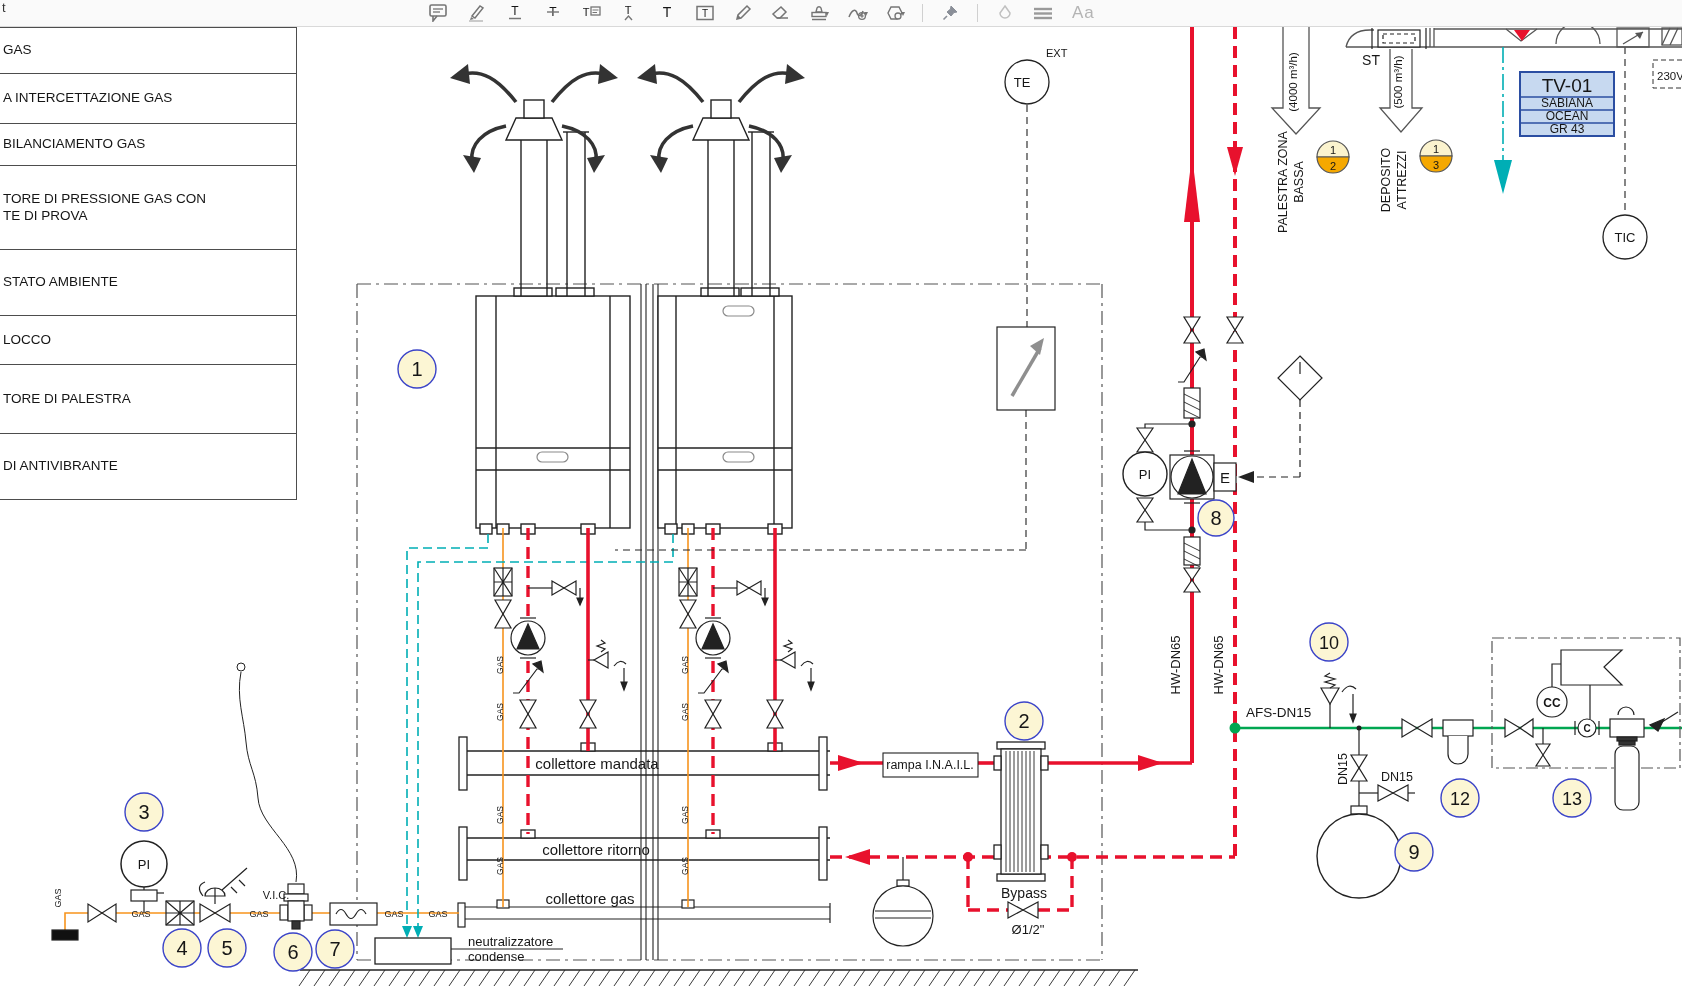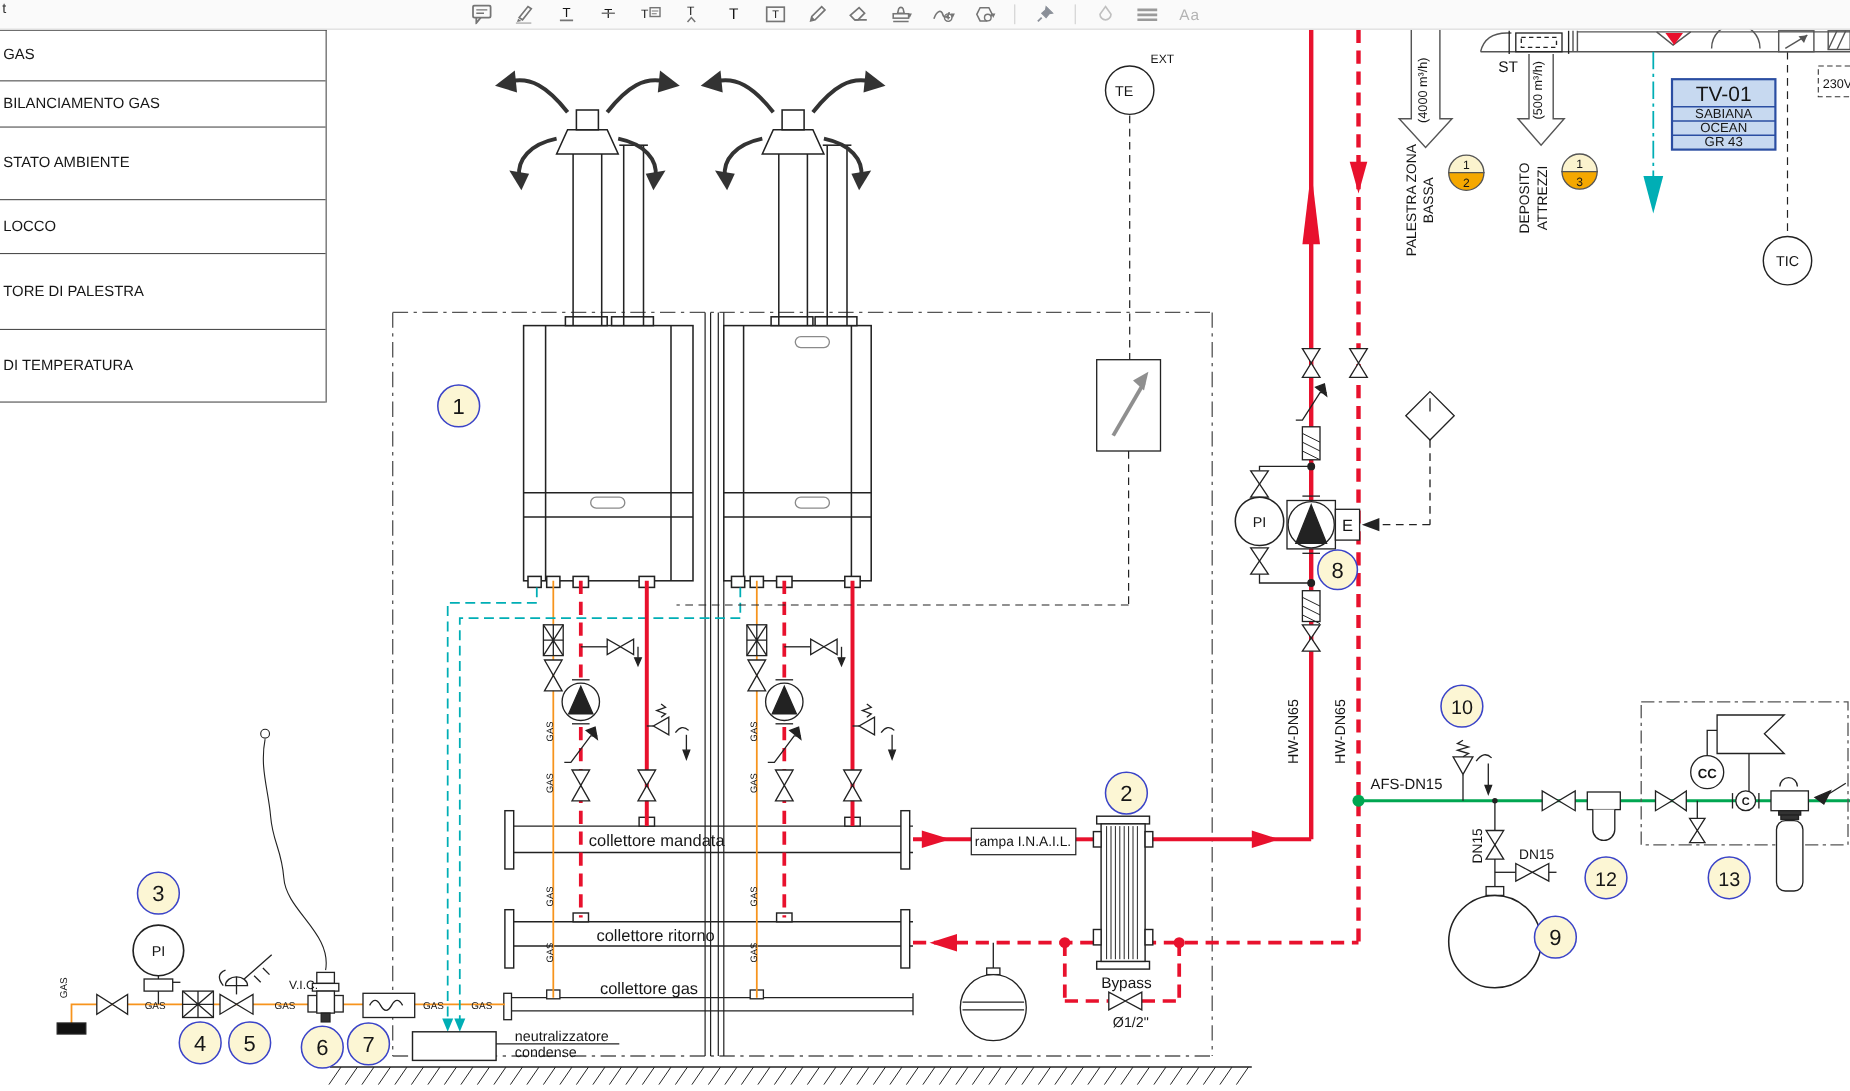--- a/index.html
+++ b/index.html
@@ -7,21 +7,21 @@
          font-family:"Liberation Sans",sans-serif;}
   
   #toolbar{position:absolute;top:0;left:0;width:100%;height:26px;background:#fafafa;
            border-bottom:1px solid #d9d9d9;display:flex;align-items:center;z-index:6;}
   #toolbar .spacer{width:420px;flex:0 0 auto;}
   .tb-ic{width:26px;height:22px;display:flex;align-items:center;justify-content:center;
          color:#757575;flex:0 0 auto;margin:0 6px;}
   .tb-ic svg{display:block;}
   .tb-caret{font-size:8px;color:#757575;margin-left:-4px;}
   .tb-sep{width:1px;height:18px;background:#d0d0d0;margin:0 8px;flex:0 0 auto;}
-  .tb-aa{font-size:14px;color:#b4b4b4;margin-left:10px;letter-spacing:1px;}
+  .tb-aa{font-size:17px;color:#b4b4b4;margin-left:10px;letter-spacing:1px;}
   .dim{color:#c0c0c0;}
   #corner-t{position:absolute;left:2px;top:0px;font-size:13px;color:#333;z-index:7;}
   
   #legend{position:absolute;left:0;top:27px;width:296px;background:#fff;z-index:4;
           border-right:1px solid #4d4d4d;border-top:1px solid #4d4d4d;}
   .lg-row{border-bottom:1px solid #4d4d4d;display:flex;align-items:center;
           font-size:13.5px;color:#161616;padding-left:3px;white-space:pre-line;line-height:1.25;}
   
   #diagram{position:absolute;left:0;top:0;z-index:1;}
   text{font-family:"Liberation Sans",sans-serif;fill:#161616;}
@@ -140,25 +140,28 @@
           <line x1="2" y1="5" x2="20" y2="5" stroke="#9a9a9a" stroke-width="2.4"></line>
           <line x1="2" y1="9.5" x2="20" y2="9.5" stroke="#9a9a9a" stroke-width="2.4"></line>
           <line x1="2" y1="14" x2="20" y2="14" stroke="#9a9a9a" stroke-width="2.4"></line>
         </svg>
       </span>
   <span class="tb-aa">Aa</span>
 </div>
 
 <div id="legend">
   <div class="lg-row" style="height:45px"><span>GAS</span></div>
+  <div class="lg-row" style="height:49px"><span>A INTERCETTAZIONE GAS</span></div>
   <div class="lg-row" style="height:41px"><span>BILANCIAMENTO GAS</span></div>
+  <div class="lg-row" style="height:83px"><span>TORE DI PRESSIONE GAS CON
+TE DI PROVA</span></div>
   <div class="lg-row" style="height:65px"><span>STATO AMBIENTE</span></div>
   <div class="lg-row" style="height:48px"><span>LOCCO</span></div>
   <div class="lg-row" style="height:68px"><span>TORE DI PALESTRA</span></div>
-  <div class="lg-row" style="height:65px"><span>DI TEMPERATURA</span></div>
+  <div class="lg-row" style="height:65px"><span>DI ANTIVIBRANTE</span></div>
 </div>
 
 <svg id="diagram" width="1682" height="992" viewBox="0 0 1682 992">
 
   <g stroke="#555" stroke-width="1.2" fill="none" stroke-dasharray="14,5,3,5">
     <line x1="357" y1="284" x2="1102" y2="284"></line>
     <line x1="357" y1="284" x2="357" y2="960"></line>
     <line x1="1102" y1="284" x2="1102" y2="960"></line>
     <line x1="357" y1="960" x2="1102" y2="960"></line>
   </g>

